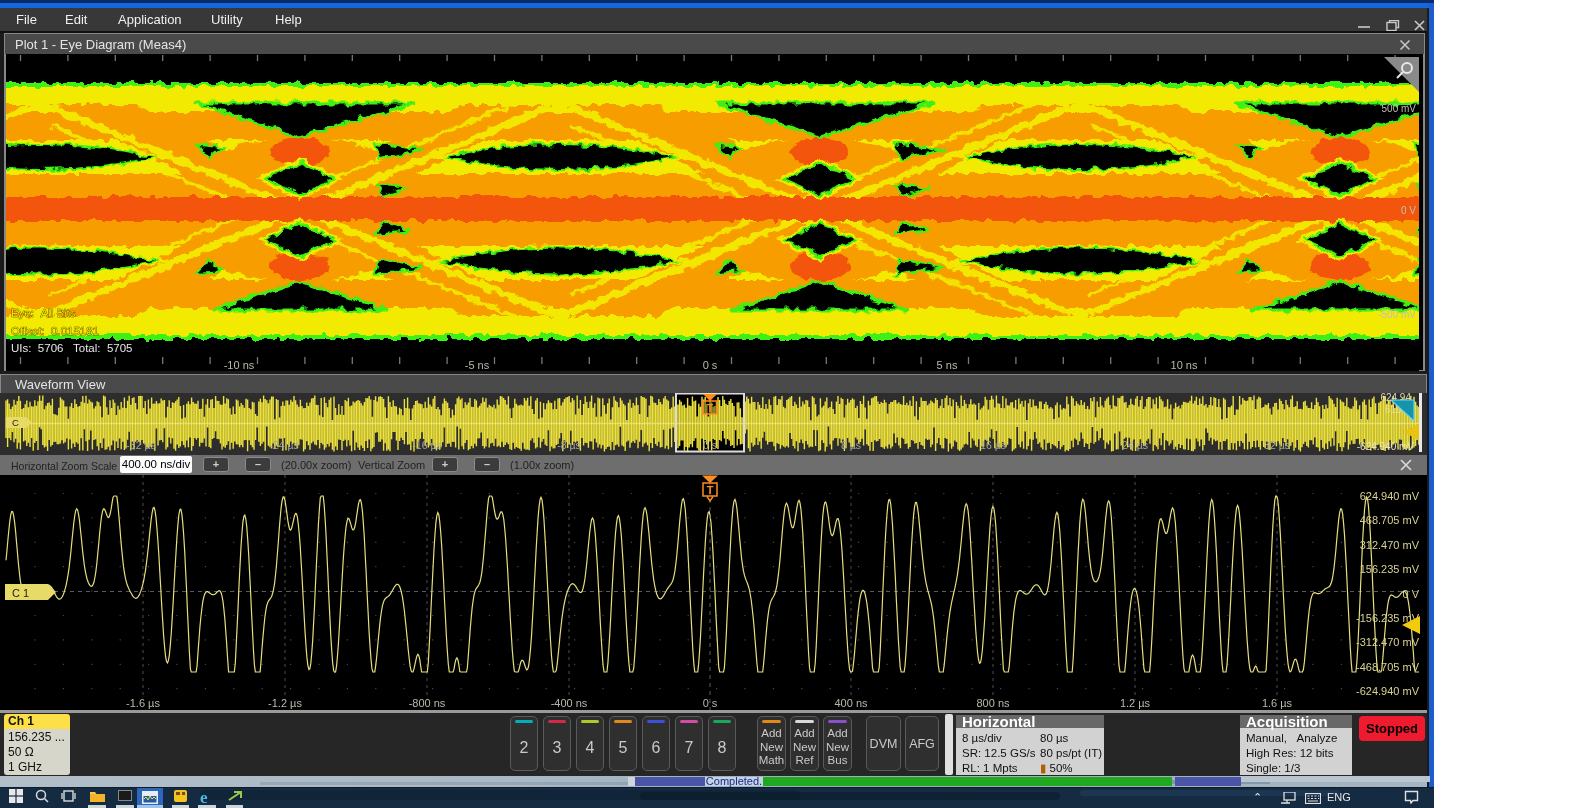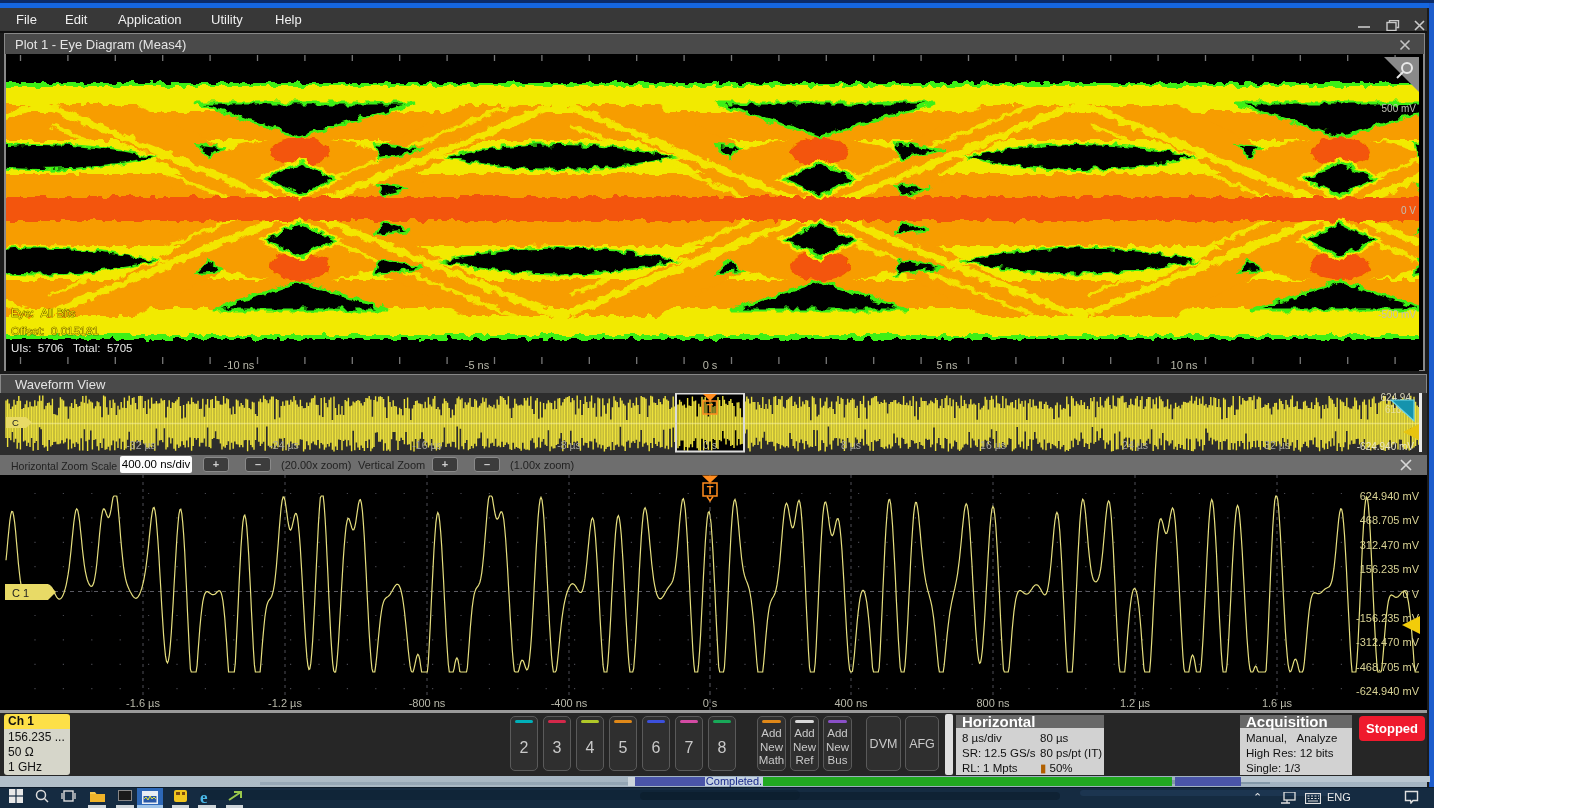--- a/index.html
+++ b/index.html
@@ -338,21 +338,21 @@
 
   <div class="ipanel" style="left:1240px;width:112px">
     <div class="hd">Acquisition</div>
     <div class="bd">
       <span class="abs" style="left:6px;top:16px">Manual,&nbsp;&nbsp;&nbsp;Analyze</span>
       <span class="abs" style="left:6px;top:31px">High Res: 12 bits</span>
       <span class="abs" style="left:6px;top:46px">Single: 1/3</span>
     </div>
   </div>
 
-  <div class="abs" style="left:1359px;top:716px;width:66px;height:25px;background:#ef1a2d;border-radius:4px;color:#ffffff;font-size:13px;font-weight:bold;text-align:center;line-height:25px">Stopped</div>
+  <div class="abs" style="left:1359px;top:716px;width:66px;height:25px;background:#ef1a2d;border-radius:4px;color:#000000;font-size:13px;font-weight:bold;text-align:center;line-height:25px">Stopped</div>
 
   <div class="abs" style="left:0;top:776px;width:1427px;height:12px;background:linear-gradient(90deg,#b2bfc9 0%,#a9b8c4 35%,#9cafbe 60%,#a5b5c2 100%)"></div>
   <div class="abs" style="left:850px;top:780px;width:420px;height:4px;background:#6a8294;opacity:0.55"></div>
   <div class="abs" style="left:260px;top:782px;width:440px;height:3px;background:#7e93a4;opacity:0.45"></div>
   <div class="abs" style="left:1240px;top:776px;width:190px;height:6px;background:#b9c6d0"></div>
   <div class="abs" style="left:628px;top:777px;width:7px;height:9px;background:#cdd6dd"></div>
   <div class="abs" style="left:635px;top:777px;width:70px;height:9px;background:#4a55a8"></div>
   <div class="abs" style="left:705px;top:777px;width:58px;height:9px;background:#c4d2e2;color:#1a2a8a;font-size:11px;text-align:center;line-height:9px">Completed.</div>
   <div class="abs" style="left:763px;top:777px;width:409px;height:9px;background:#21a821"></div>
   <div class="abs" style="left:1175px;top:777px;width:66px;height:9px;background:#4a55a8"></div>

